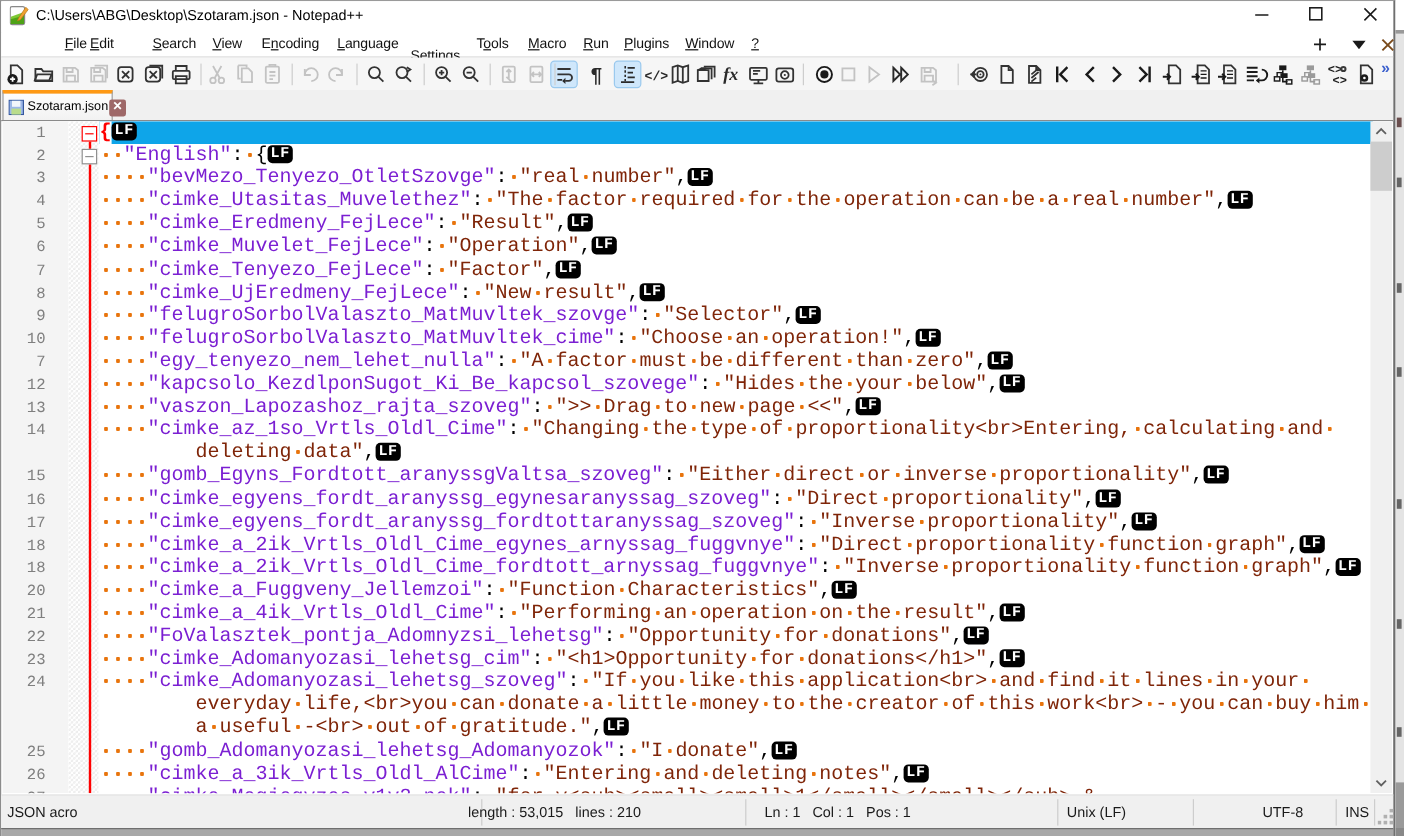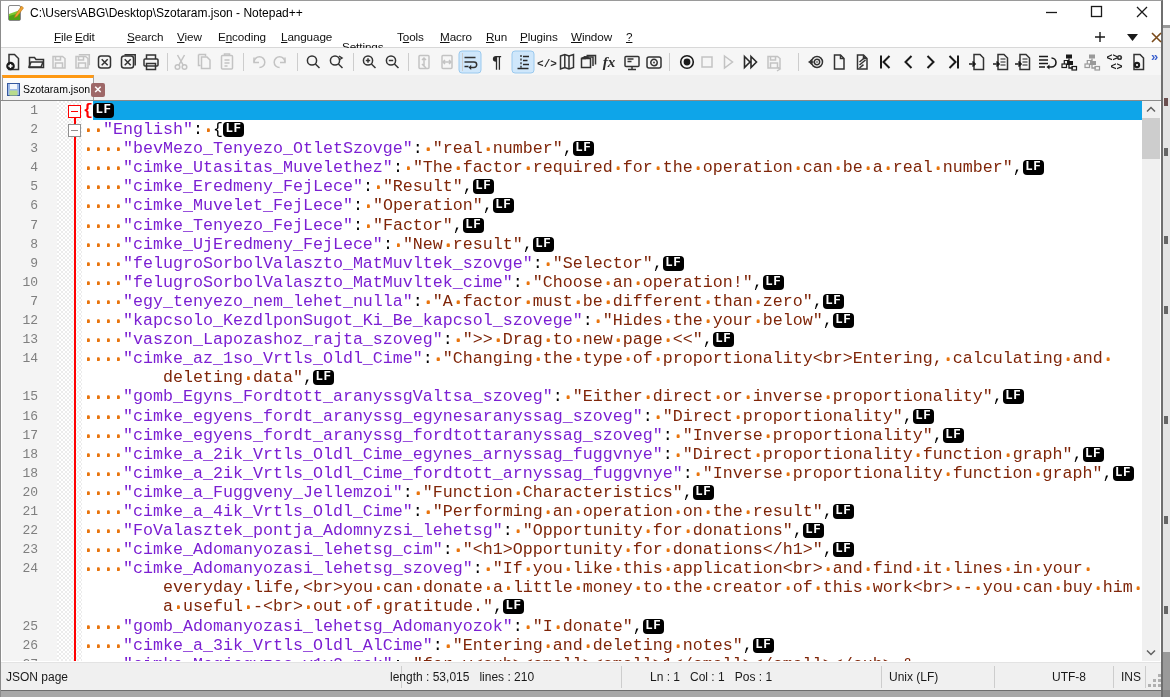--- a/index.html
+++ b/index.html
@@ -398,25 +398,25 @@
   </div>
   <div id="vsb">
    <svg width="18" height="560" style="position:absolute;left:0;top:0">
      <path d="M5 10.5l4-4 4 4" stroke="#606060" stroke-width="1.5" fill="none"></path>
      <path d="M5 549.5l4 4 4-4" stroke="#606060" stroke-width="1.5" fill="none"></path>
    </svg>
    <div class="th"></div>
   </div>
  </div>
  <div id="status">
-  <span style="left:5px">JSON page</span>
+  <span style="left:5px">JSON acro</span>
   <div class="sep" style="left:400px"></div>
   <span style="left:389px">length : 53,015&nbsp;&nbsp;&nbsp;lines : 210</span>
   <div class="sep" style="left:620px"></div>
-  <span style="left:649px">Ln : 1&nbsp;&nbsp;&nbsp;Col : 1&nbsp;&nbsp;&nbsp;Pos : 1</span>
+  <span style="left:636px">Ln : 1&nbsp;&nbsp;&nbsp;Col : 1&nbsp;&nbsp;&nbsp;Pos : 1</span>
   <div class="sep" style="left:880px"></div>
   <span style="left:888px">Unix (LF)</span>
   <div class="sep" style="left:993px"></div>
   <span style="left:1051px">UTF-8</span>
   <div class="sep" style="left:1112px"></div>
   <span style="left:1120px">INS</span>
   <div class="sep" style="left:1144px"></div>
   <svg width="14" height="14" style="position:absolute;left:1147px;top:11px">
     <g fill="#b0b0b0">
           <rect x="10" y="0" width="3" height="3"></rect>

